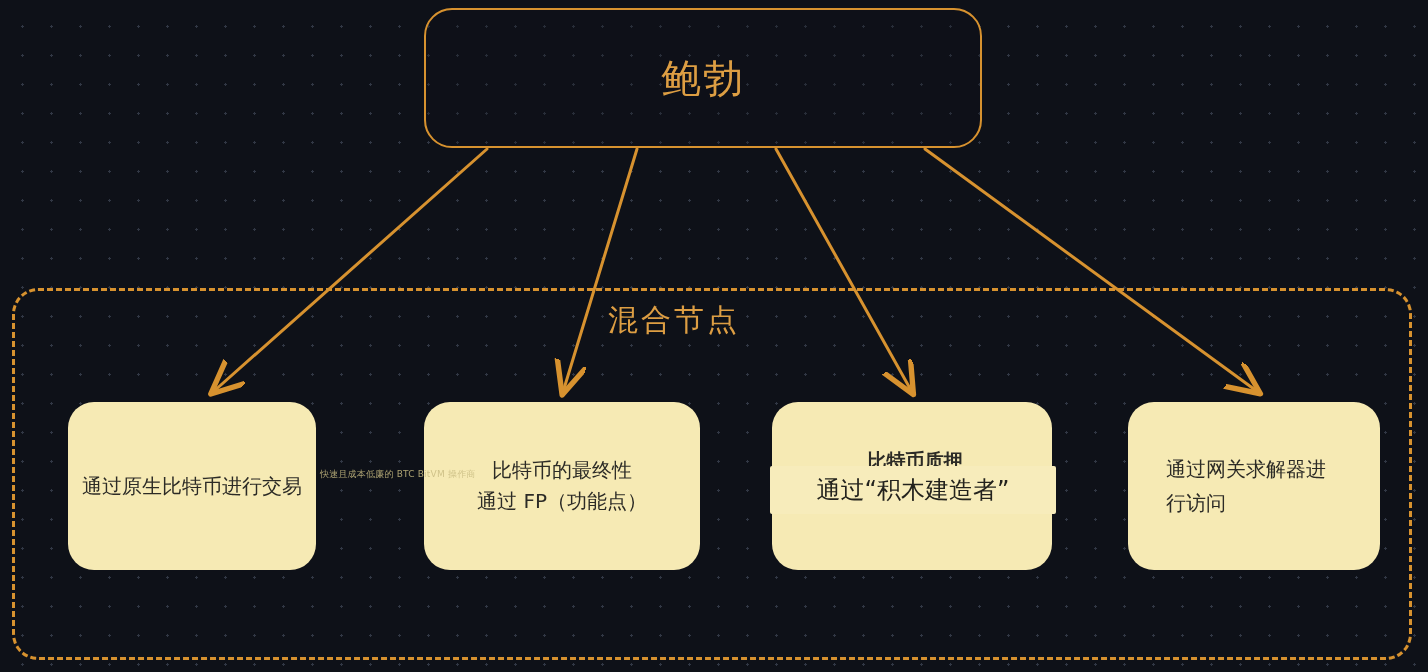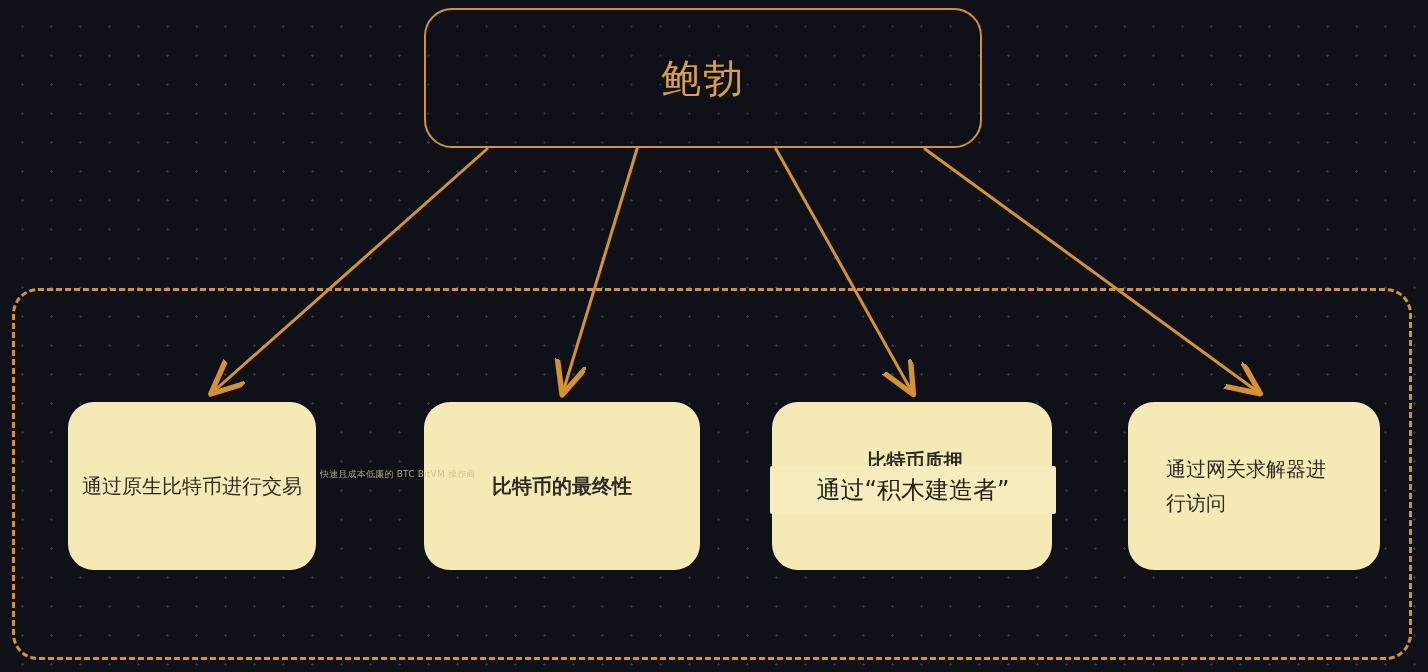--- a/index.html
+++ b/index.html
@@ -86,21 +86,21 @@
     justify-content: center;
     color: #2c2b26;
     overflow: visible;
   }
   .leaf-line {
     line-height: 1.55;
     white-space: nowrap;
   }
 
   .leaf-1 { left: 68px;   width: 248px; }
-  .leaf-2 { left: 424px;  width: 276px; font-weight: bold; }
+  .leaf-2 { left: 424px;  width: 276px; }
   .leaf-3 { left: 772px;  width: 280px; font-weight: bold; }
   .leaf-4 { left: 1128px; width: 252px; align-items: flex-start; padding-left: 38px; }
 
   .leaf-1 .leaf-line { font-size: 20px; }
   .leaf-2 .leaf-line { font-size: 20px; }
   .leaf-3 .leaf-line-a { font-size: 19px; margin-left: 6px; }
   .leaf-4 .leaf-line { font-size: 20px; white-space: normal; text-align: left; line-height: 1.7; }
 
   
   .leaf-3 { justify-content: flex-start; padding-top: 44px; }
@@ -157,27 +157,29 @@
       <path d="M776,149 L912,392" marker-end="url(#ah)"></path>
       <path d="M925,149 L1258,392" marker-end="url(#ah)"></path>
     </g>
   </svg>
 
   <div class="root-node">
     <span class="root-label">鲍勃</span>
   </div>
 
   <div class="group-box"></div>
+  <div class="group-label">混合节点</div>
 
   <div class="leaf leaf-1">
     <span class="leaf-line">通过原生比特币进行交易</span>
   </div>
 
   <div class="leaf leaf-2">
     <span class="leaf-line">比特币的最终性</span>
+    <span class="leaf-line">通过 FP（功能点）</span>
   </div>
 
   <div class="leaf leaf-3">
     <span class="leaf-line leaf-line-a">比特币质押</span>
   </div>
   <div class="highlight-band"></div>
   <div class="highlight-text">通过“积木建造者”</div>
 
   <div class="leaf leaf-4">
     <span class="leaf-line">通过网关求解器进</span>

